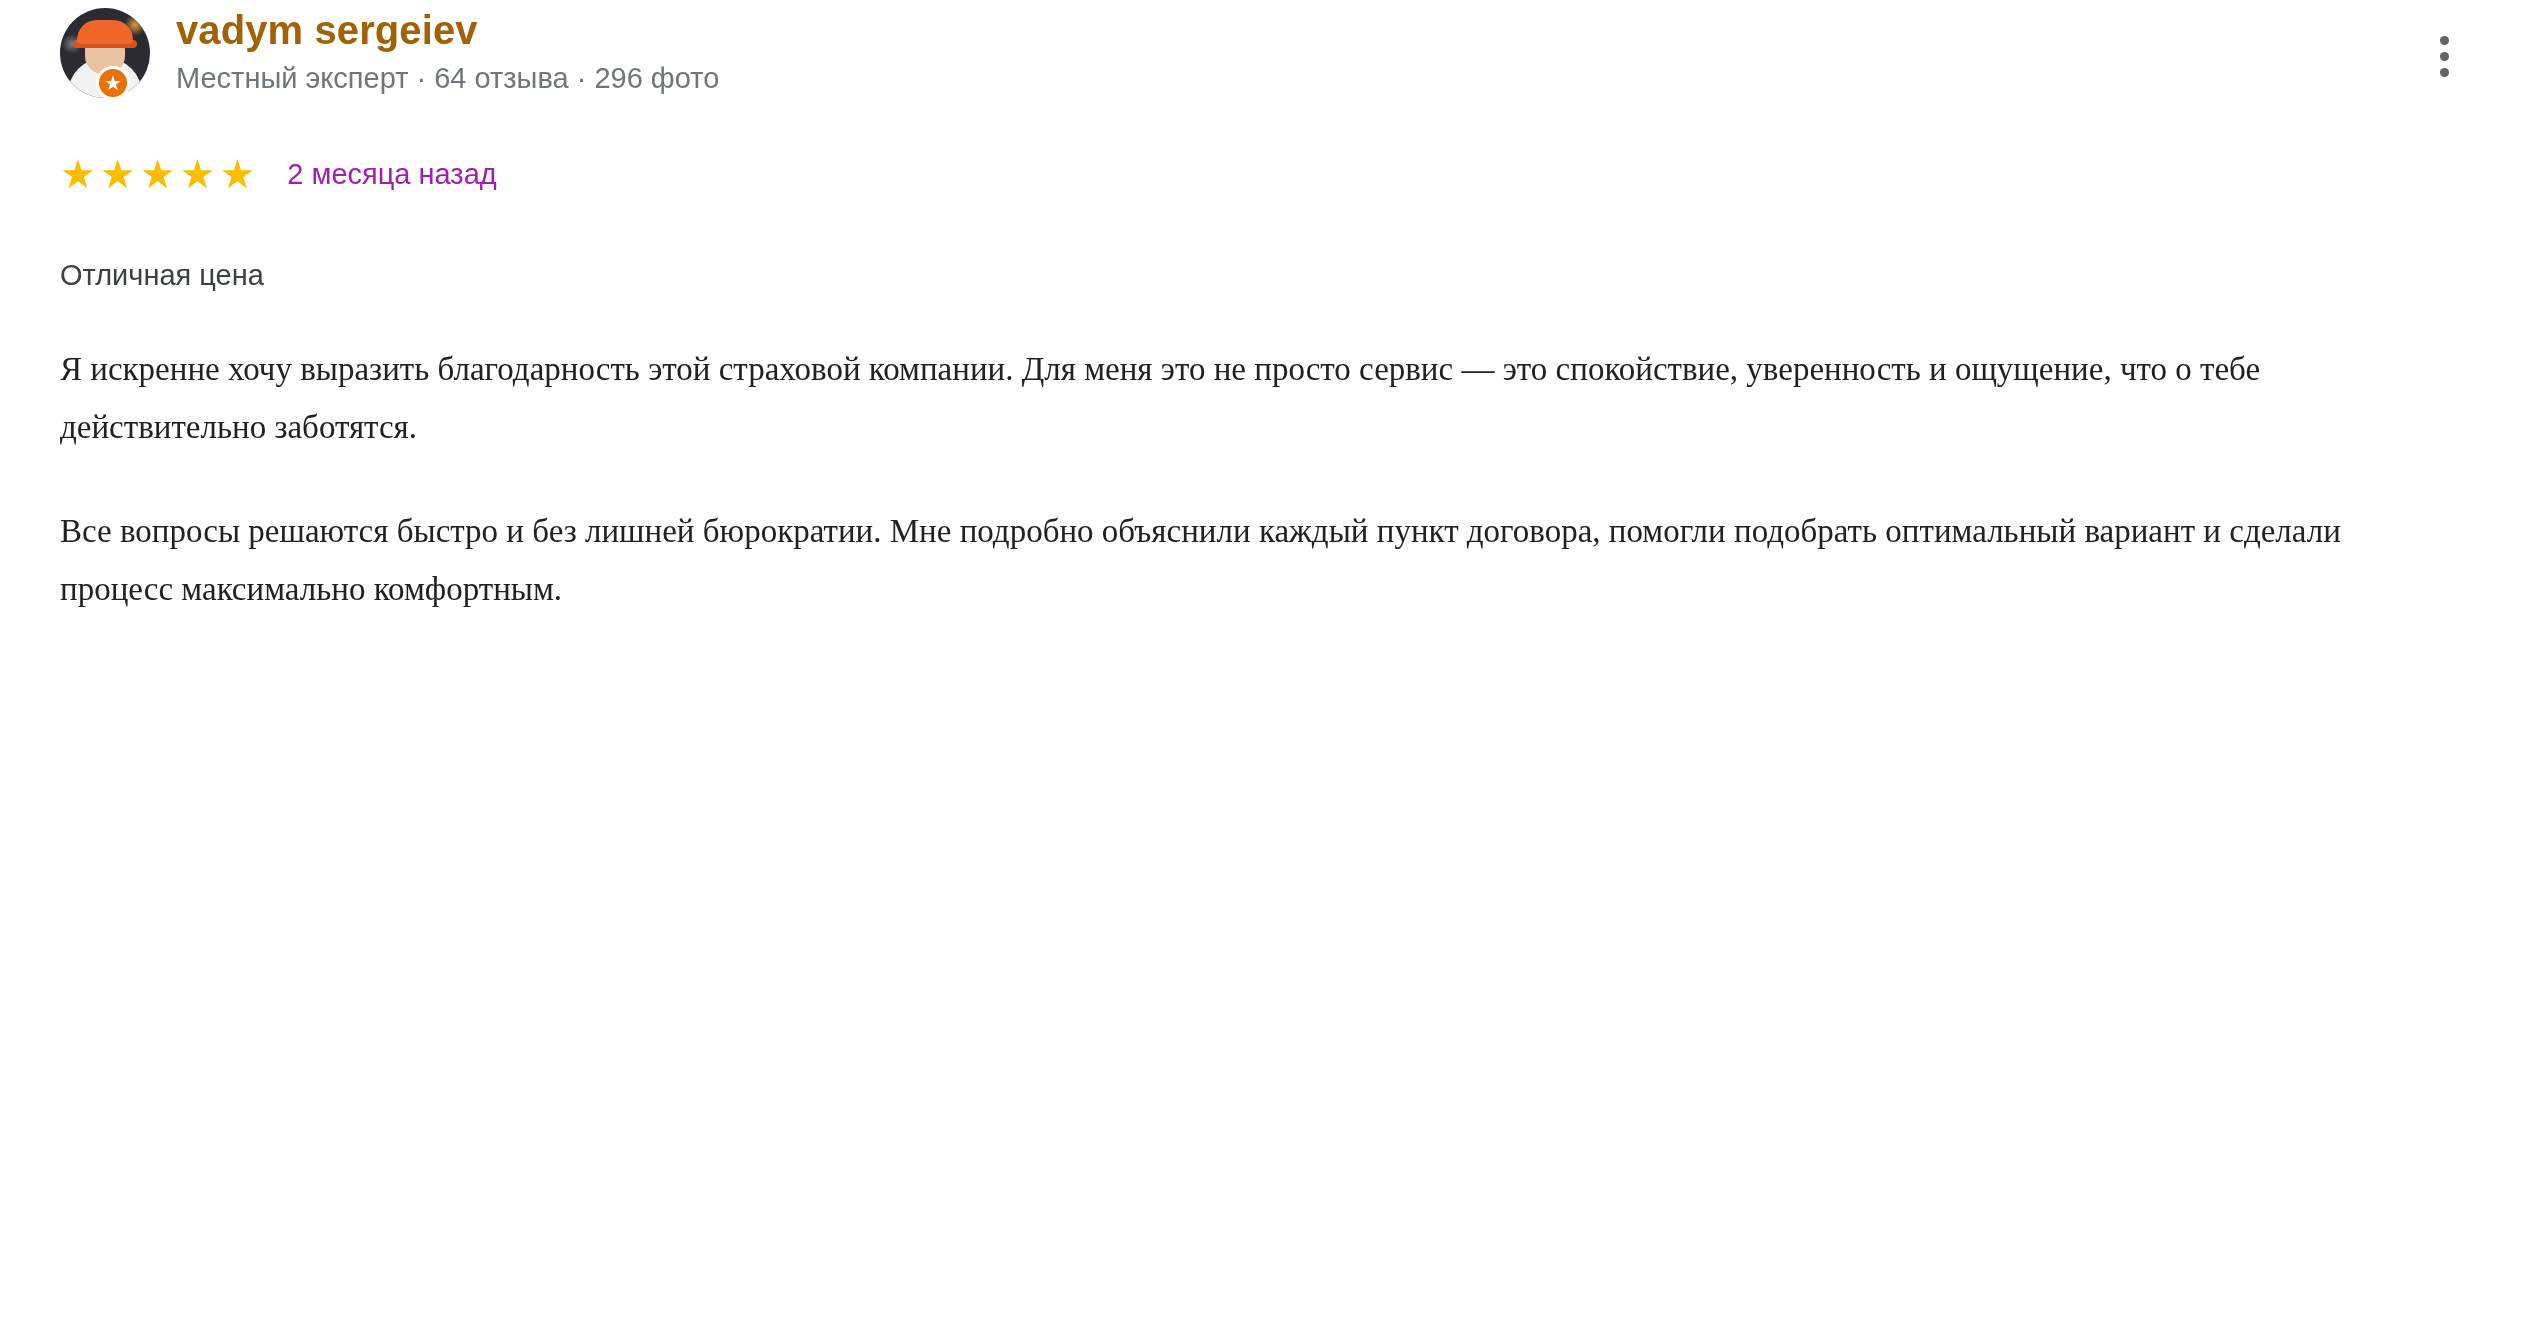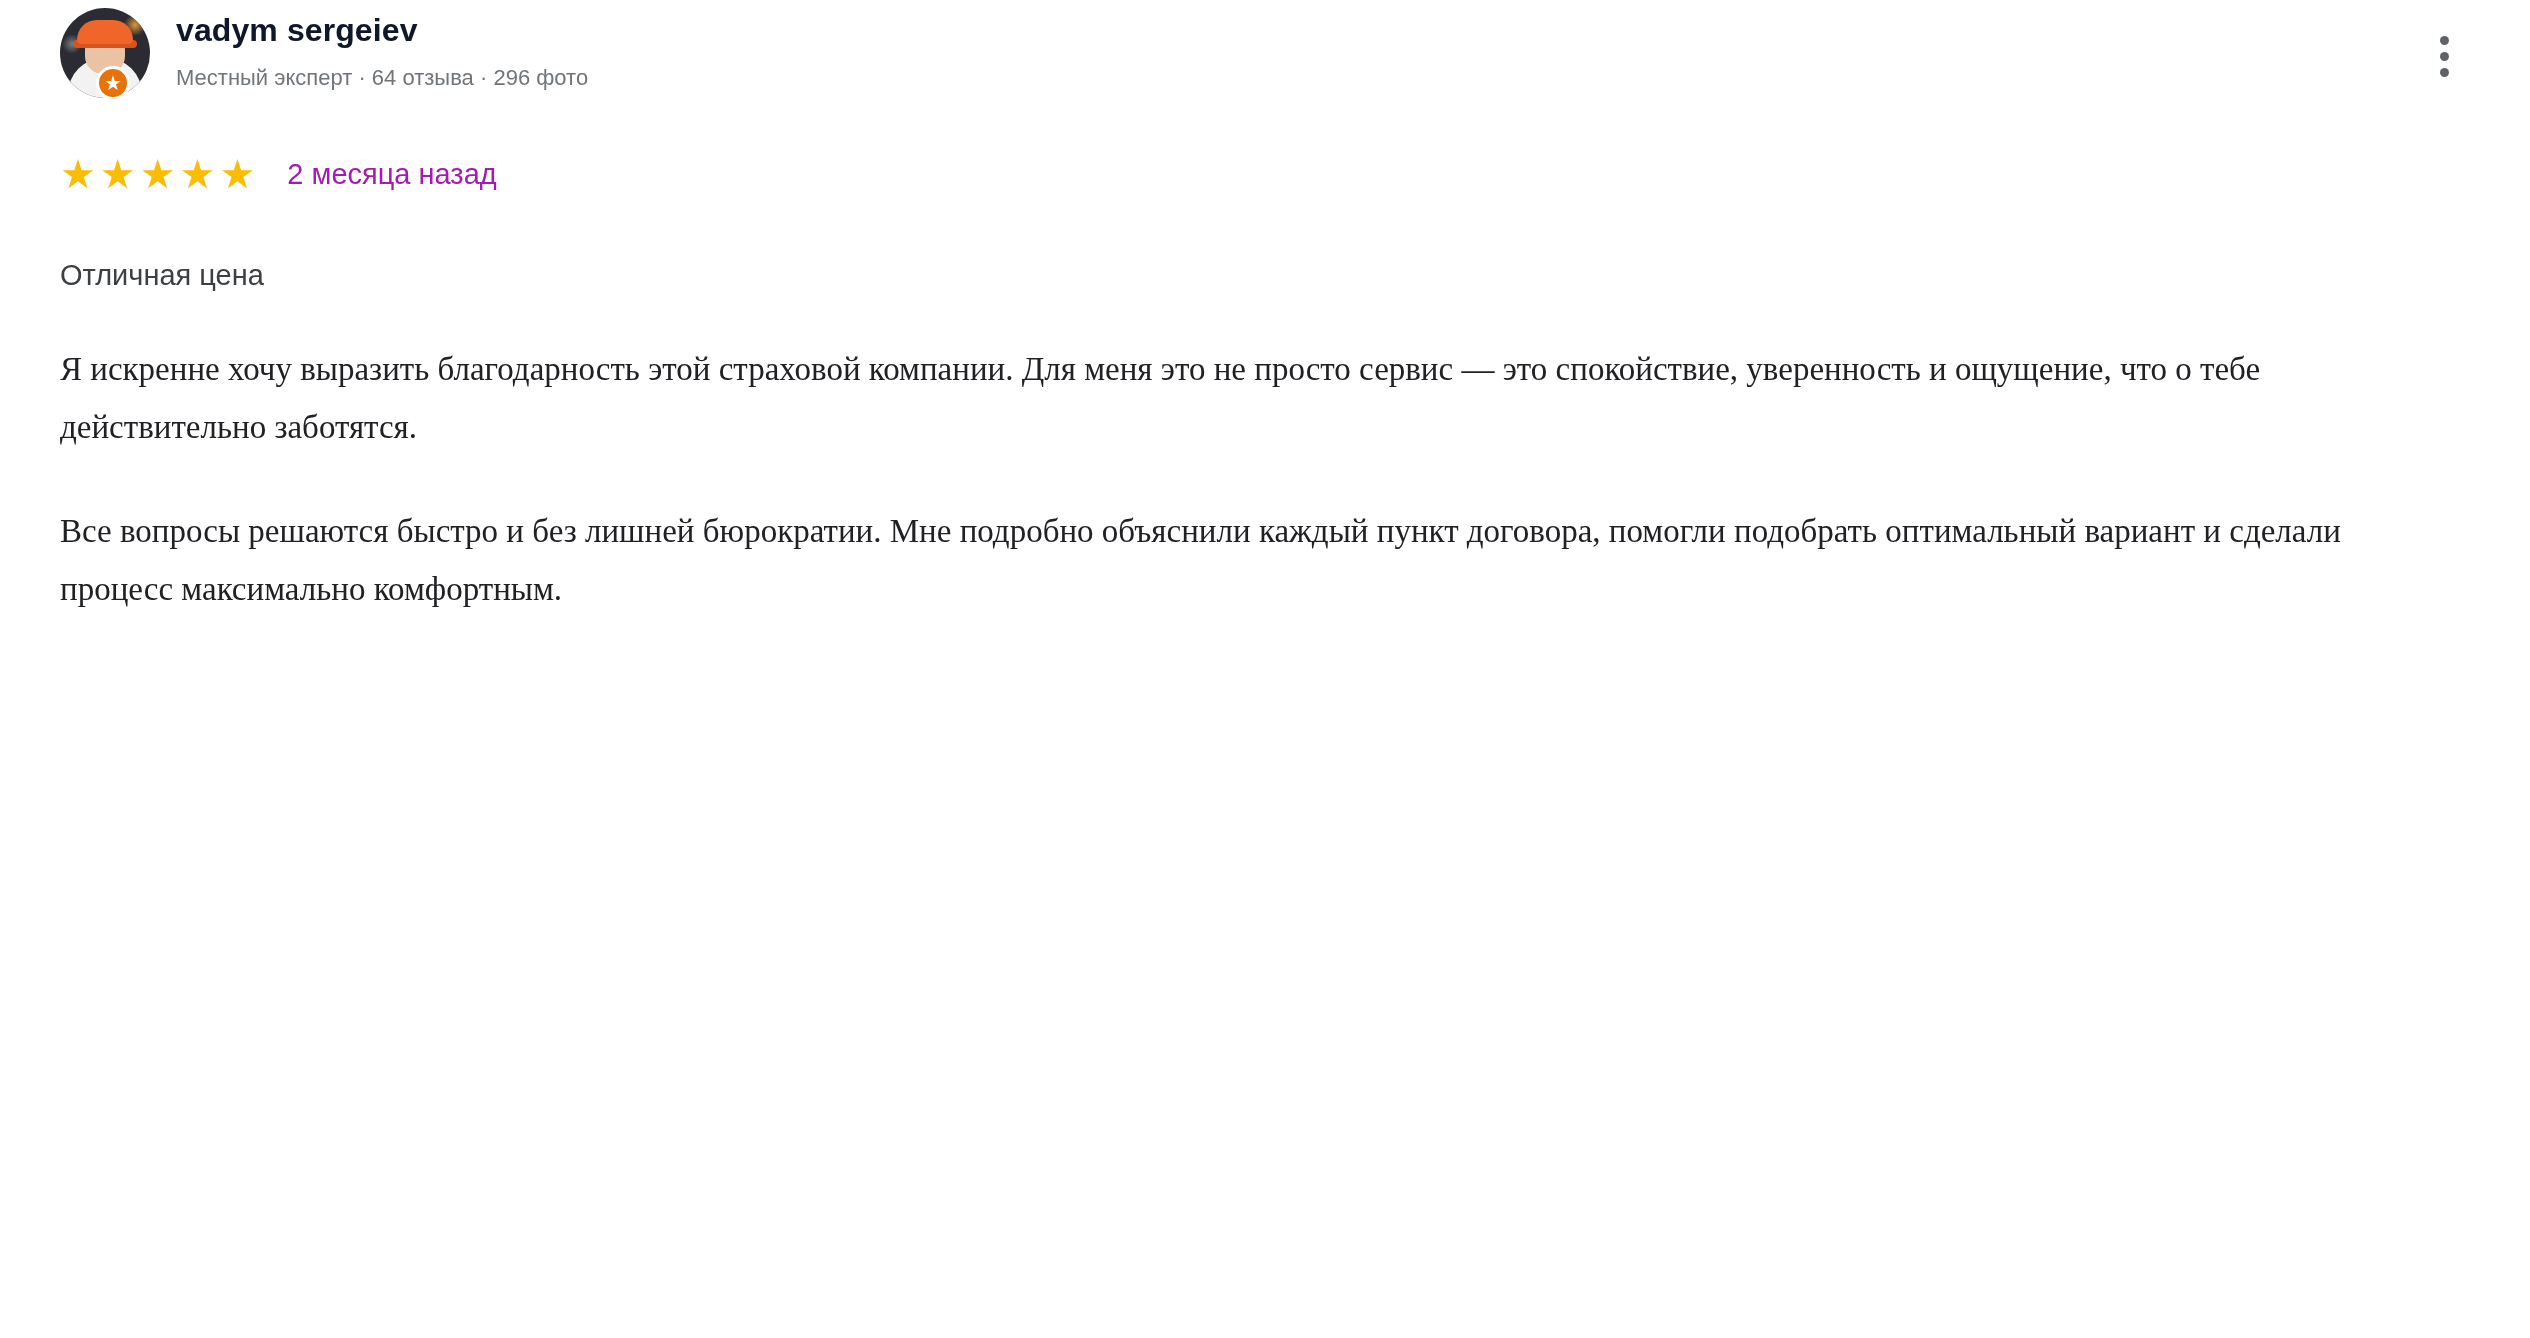--- a/index.html
+++ b/index.html
@@ -133,29 +133,29 @@
     font-size: 20px;
     line-height: 1;
   }
 
   .identity {
     padding-top: 2px;
     flex: 1 1 auto;
     min-width: 0;
   }
   .reviewer-name {
-    font-size: 32px;
+    font-size: 40px;
     font-weight: 700;
     letter-spacing: .1px;
-    color: #0f172a;
+    color: #a16207;
     line-height: 40px;
   }
   .reviewer-meta {
     margin-top: 10px;
-    font-size: 22px;
+    font-size: 29px;
     color: #70757a;
     line-height: 36px;
     white-space: nowrap;
   }
 
   .more-button {
     position: absolute;
     right: 58px;
     top: 28px;
     width: 56px;

